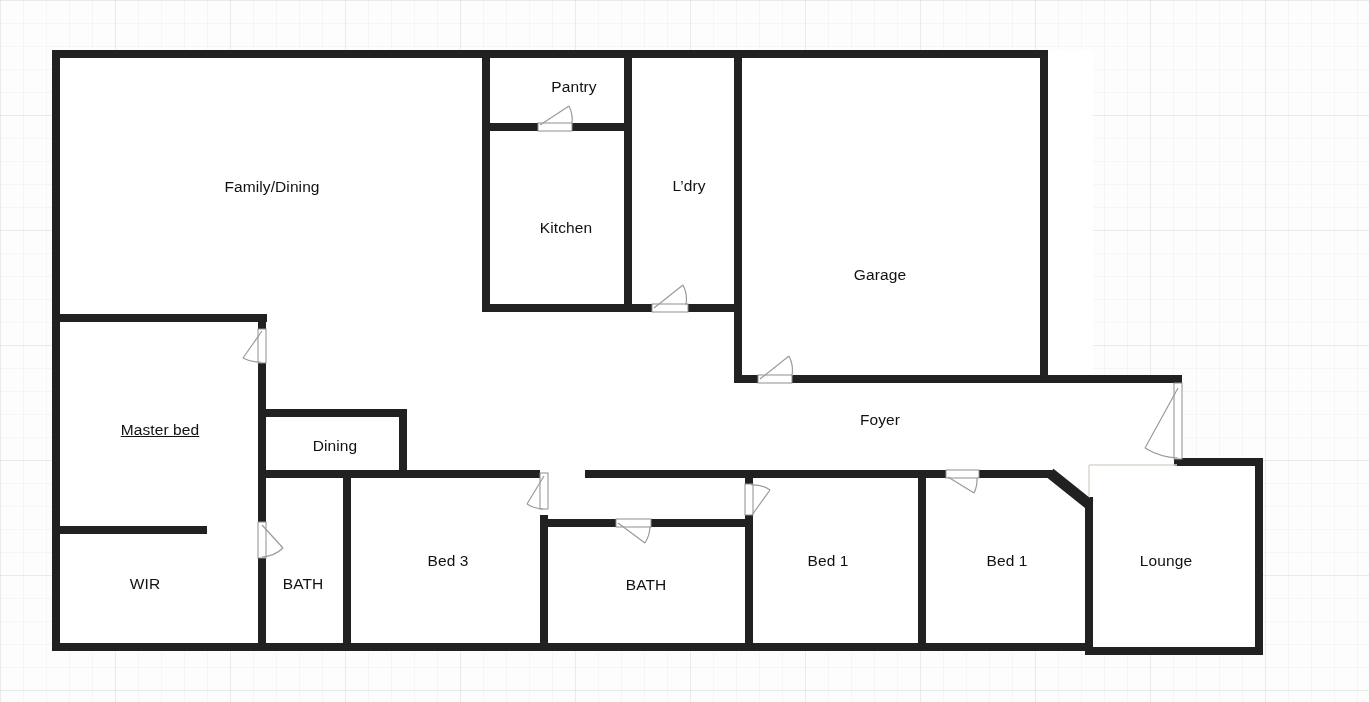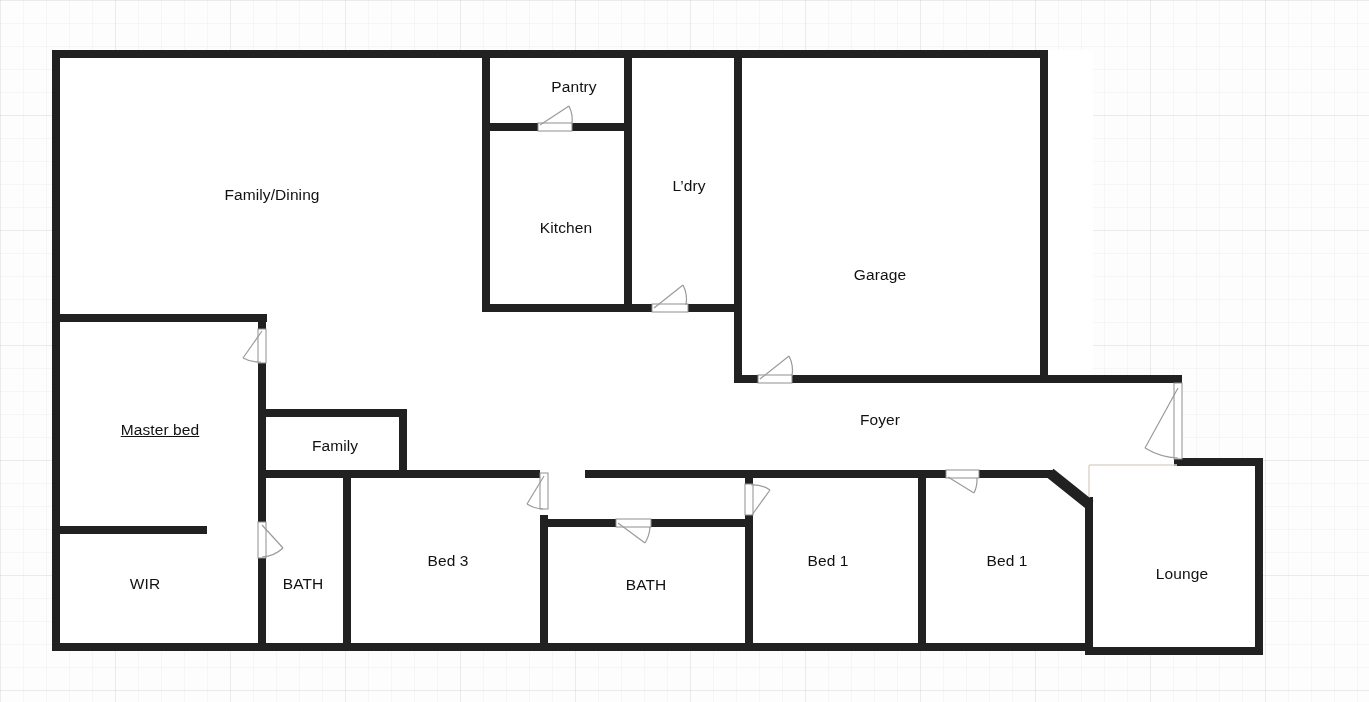--- a/index.html
+++ b/index.html
@@ -129,28 +129,28 @@
         <rect x="946" y="470" width="33" height="8" fill="#ffffff" stroke="#8f8f8f" stroke-width="1"></rect>
         <path d="M948,477 L974,493" stroke="#9a9a9a" stroke-width="1.2" fill="none"></path>
         <path d="M974,493 A31,31 0 0 0 977,478" stroke="#9a9a9a" stroke-width="1.2" fill="none"></path>
       </g>
       <g>
         <rect x="1174" y="383" width="8" height="76" fill="#ffffff" stroke="#8f8f8f" stroke-width="1"></rect>
         <path d="M1178,388 L1145,448" stroke="#9a9a9a" stroke-width="1.2" fill="none"></path>
         <path d="M1145,448 A69,69 0 0 0 1178,458" stroke="#9a9a9a" stroke-width="1.2" fill="none"></path>
       </g>
     </svg>
-    <div class="room-label" style="left: 272px; top: 187px; color: rgb(17, 17, 17); margin-top: 8px;">Family/Dining</div>
+    <div class="room-label" style="left: 272px; top: 187px; color: rgb(17, 17, 17);">Family/Dining</div>
     <div class="room-label" style="left: 566px; top: 87px; color: rgb(17, 17, 17); margin-left: 8px;">Pantry</div>
     <div class="room-label" style="left: 566px; top: 228px; color: rgb(17, 17, 17);">Kitchen</div>
     <div class="room-label" style="left: 689px; top: 186px; color: rgb(17, 17, 17); text-align: right;">L’dry</div>
     <div class="room-label" style="left: 880px; top: 228px; color: rgb(17, 17, 17); margin-top: 47px;">Garage</div>
     <div class="room-label" style="left: 160px; top: 430px; color: rgb(17, 17, 17); text-decoration: underline;">Master bed</div>
-    <div class="room-label" style="left: 335px; top: 446px; color: rgb(17, 17, 17);">Family</div>
+    <div class="room-label" style="left: 335px; top: 446px; color: rgb(17, 17, 17);">Dining</div>
     <div class="room-label" style="left: 880px; top: 420px; color: rgb(17, 17, 17);">Foyer</div>
     <div class="room-label" style="left: 145px; top: 584px; color: rgb(17, 17, 17);">WIR</div>
     <div class="room-label" style="left: 303px; top: 584px; color: rgb(17, 17, 17);">BATH</div>
     <div class="room-label" style="left: 448px; top: 561px; color: rgb(17, 17, 17);">Bed 3</div>
     <div class="room-label" style="left: 646px; top: 585px; color: rgb(17, 17, 17);">BATH</div>
     <div class="room-label" style="left: 828px; top: 561px; color: rgb(17, 17, 17);">Bed 1</div>
     <div class="room-label" style="left: 1007px; top: 561px; color: rgb(17, 17, 17);">Bed 1</div>
-    <div class="room-label" style="left: 1166px; top: 574px; color: rgb(17, 17, 17); margin-left: 16px;">Lounge</div>
+    <div class="room-label" style="left: 1166px; top: 561px; color: rgb(17, 17, 17);">Lounge</div>
   </div>
 
 </body></html>

